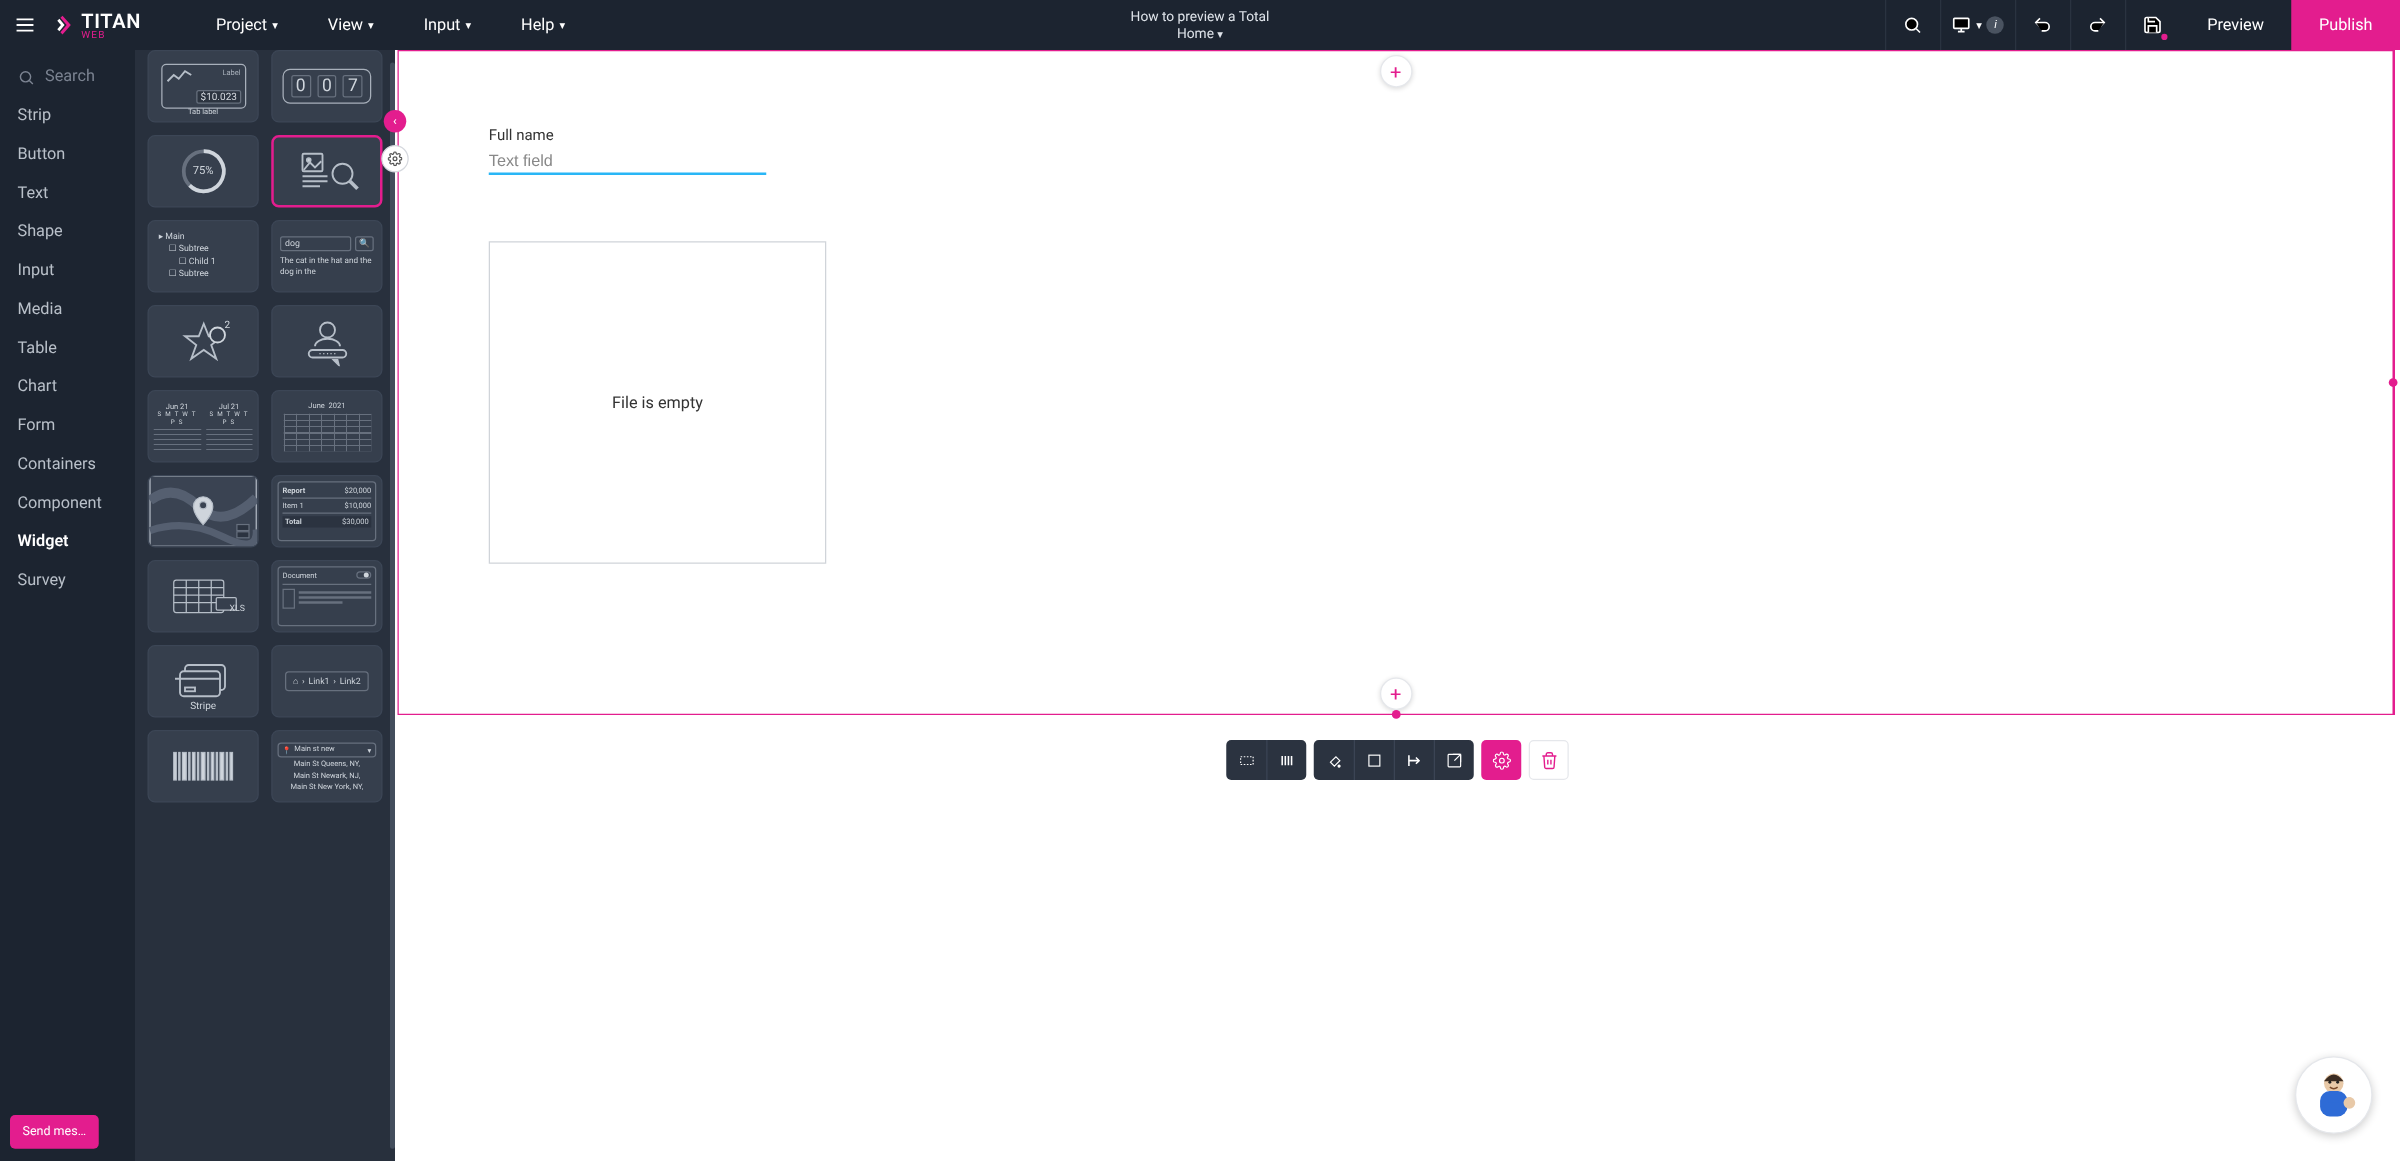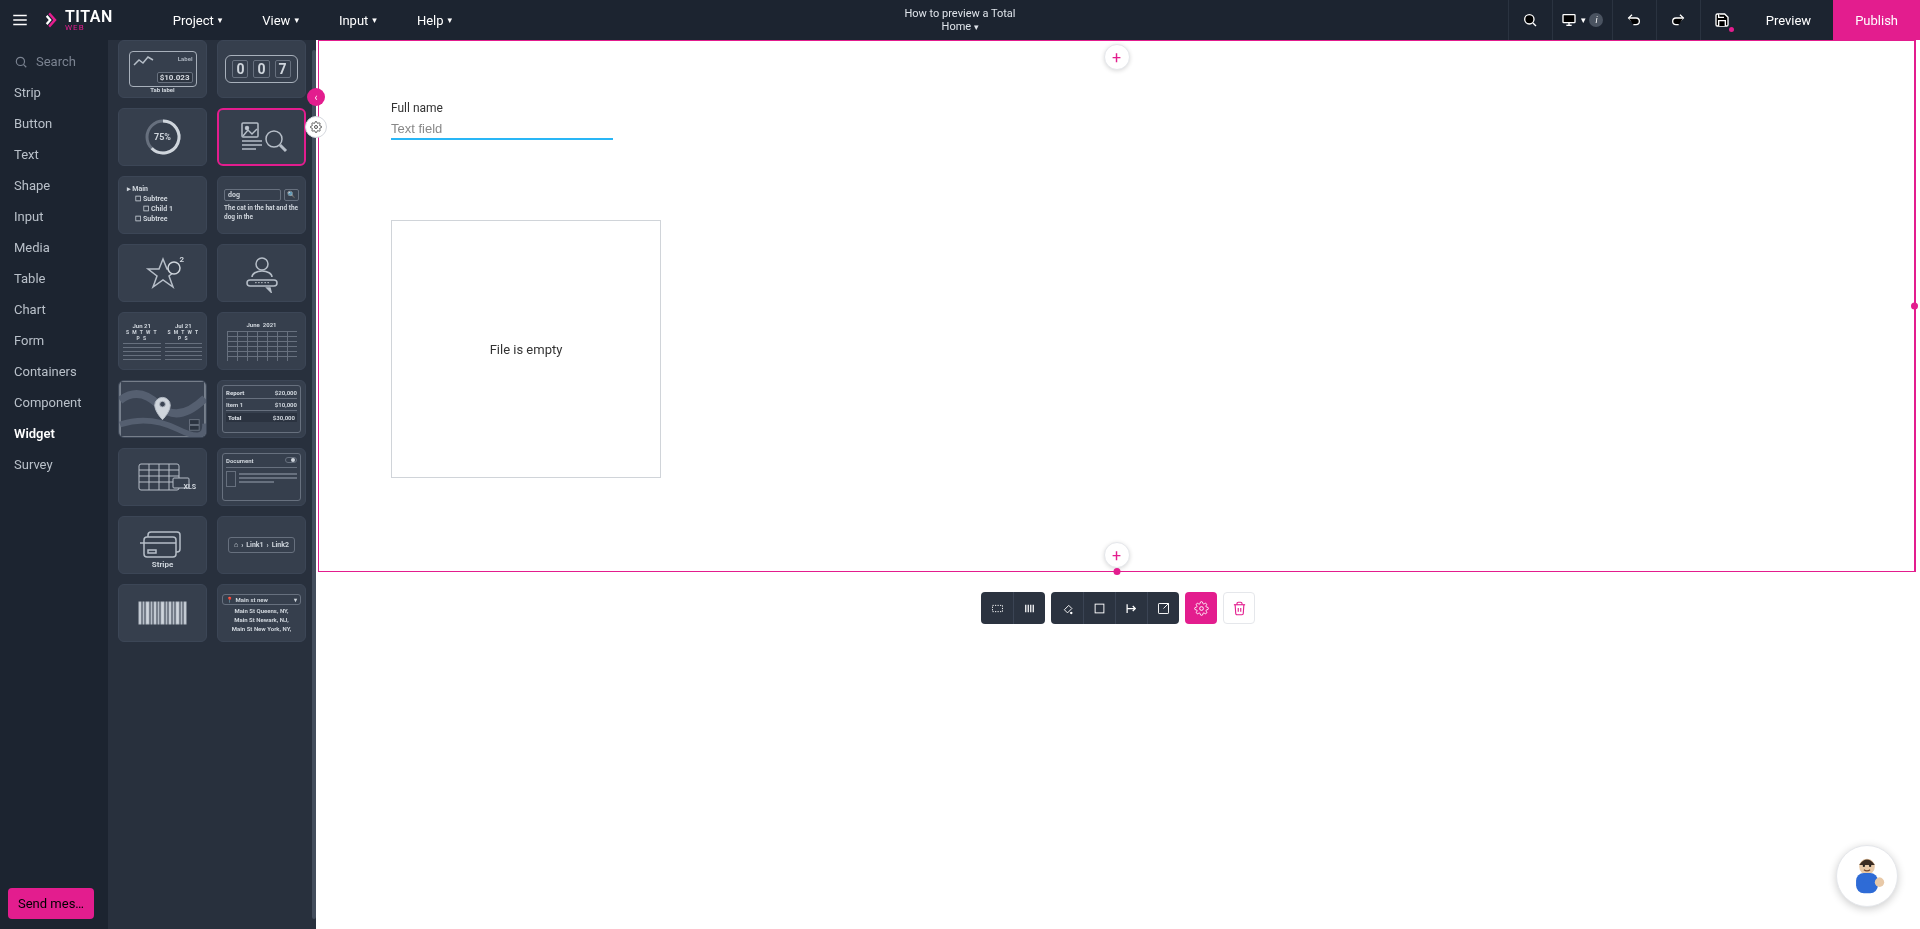--- a/index.html
+++ b/index.html
@@ -34,21 +34,21 @@
   .leftnav { width: 108px; background:#1c2430; color:#9aa4b1; display:flex; flex-direction:column; font-size:13px; padding-top: 6px; }
   .search-row { display:flex; align-items:center; gap:8px; padding: 8px 14px; color:#7b8391; }
   .search-row svg { width:14px; height:14px; }
   .nav-item { padding: 8px 14px; cursor:pointer; color:#b9c0c9; }
   .nav-item.active { color:#fff; font-weight:600; }
 
   
   .widget-panel { width: 208px; background:#28303d; position:relative; display:flex; flex-direction:column; }
   .panel-header { padding: 12px 14px 8px; color:#9aa4b1; font-size:11px; letter-spacing:0.5px; display:flex; align-items:center; }
   .pin { margin-left:auto; color:#7c8592; }
-  .widgets { padding: 0 10px 10px; display:grid; grid-template-columns: 1fr 1fr; gap: 10px; overflow-y:auto;font-weight:bold; }
+  .widgets { padding: 0 10px 10px; display:grid; grid-template-columns: 1fr 1fr; gap: 10px; overflow-y:auto; }
   .widget { background:#363f4d; border:1px solid #3c4656; border-radius:6px; height:58px; color:#cfd5dc; font-size:8px; display:flex; align-items:center; justify-content:center; position:relative; cursor:grab; }
   .widget.selected { border:2px solid #e31d8e; }
   .widget svg { stroke:#b6bec8; fill:none; }
   .widget-label { position:absolute; bottom:4px; font-size:8px; color:#cfd5dc; }
 
   
   .panel-chevron { position:absolute; right:-9px; top:48px; width:18px; height:18px; border-radius:50%; background:#e31d8e; display:flex; align-items:center; justify-content:center; color:#fff; font-size:10px; cursor:pointer; z-index:5; }
   .panel-gear { position:absolute; right:-11px; top:76px; width:22px; height:22px; border-radius:50%; background:#fff; border:1px solid #d5d8de; display:flex; align-items:center; justify-content:center; cursor:pointer; z-index:5; }
   .panel-gear svg { width:12px; height:12px; stroke:#555; }
 
@@ -58,34 +58,34 @@
   .add-top, .add-bottom { position:absolute; left:50%; transform:translateX(-50%); width:26px; height:26px; border-radius:50%; background:#fff; border:1px solid #e5e7eb; box-shadow:0 1px 4px rgba(0,0,0,0.15); display:flex; align-items:center; justify-content:center; color:#e31d8e; font-size:16px; cursor:pointer; }
   .add-top { top:3px; }
   .add-bottom { bottom:3px; }
   .mid-handle { position:absolute; right:-4px; top:50%; transform:translateY(-50%); width:7px; height:7px; background:#e31d8e; border-radius:50%; }
   .bottom-handle { position:absolute; bottom:-4px; left:50%; transform:translateX(-50%); width:7px; height:7px; background:#e31d8e; border-radius:50%; }
 
   .field-label { position:absolute; left:72px; top:60px; font-size:12px; color:#333; }
   .text-input { position:absolute; left:72px; top:78px; width:222px; border:none; border-bottom:2px solid #29b6f6; font-size:13px; padding:2px 0; outline:none; color:#777; background:transparent; }
   .text-input::placeholder { color:#888; }
 
-  .file-box { position:absolute; left:72px; top:152px; width:270px; height:258px; border:1px solid #d0d4d9; display:flex; align-items:center; justify-content:center; font-size:13px; color:#333;margin-top:27px; }
+  .file-box { position:absolute; left:72px; top:152px; width:270px; height:258px; border:1px solid #d0d4d9; display:flex; align-items:center; justify-content:center; font-size:13px; color:#333; }
 
   
   .float-toolbar { position:absolute; left:50%; top:552px; transform:translateX(-50%); display:flex; gap:6px; align-items:center; }
   .tb-group { background:#2b3340; border-radius:4px; display:flex; overflow:hidden; }
   .tb-btn { width:32px; height:32px; display:flex; align-items:center; justify-content:center; cursor:pointer; }
   .tb-btn + .tb-btn { border-left:1px solid #3b4454; }
   .tb-btn svg { width:15px; height:15px; stroke:#fff; fill:none; }
   .tb-btn.pink { background:#e31d8e; border-radius:4px; }
   .tb-btn.white { background:#fff; border:1px solid #e5e7eb; border-radius:4px; }
   .tb-btn.white svg { stroke:#e31d8e; }
 
   
-  .send-msg { position:absolute; left:8px; bottom:10px; background:#e31d8e; color:#000000; font-size:13px; padding:8px 10px; border-radius:4px; cursor:pointer; }
+  .send-msg { position:absolute; left:8px; bottom:10px; background:#e31d8e; color:#ffffff; font-size:10px; padding:8px 10px; border-radius:4px; cursor:pointer; }
 
   
   .mascot { position:absolute; right:22px; bottom:22px; width:62px; height:62px; border-radius:50%; background:#fff; border:1px solid #e5e7eb; box-shadow:0 2px 8px rgba(0,0,0,0.2); display:flex; align-items:center; justify-content:center; cursor:pointer; overflow:hidden; }
   .mascot svg { width:50px; height:50px; }
 
   
   .panel-scroll { position:absolute; right:0; top:10px; bottom:10px; width:4px; background:#434d5c; border-radius:2px; }
 </style>
 </head>
 <body>

